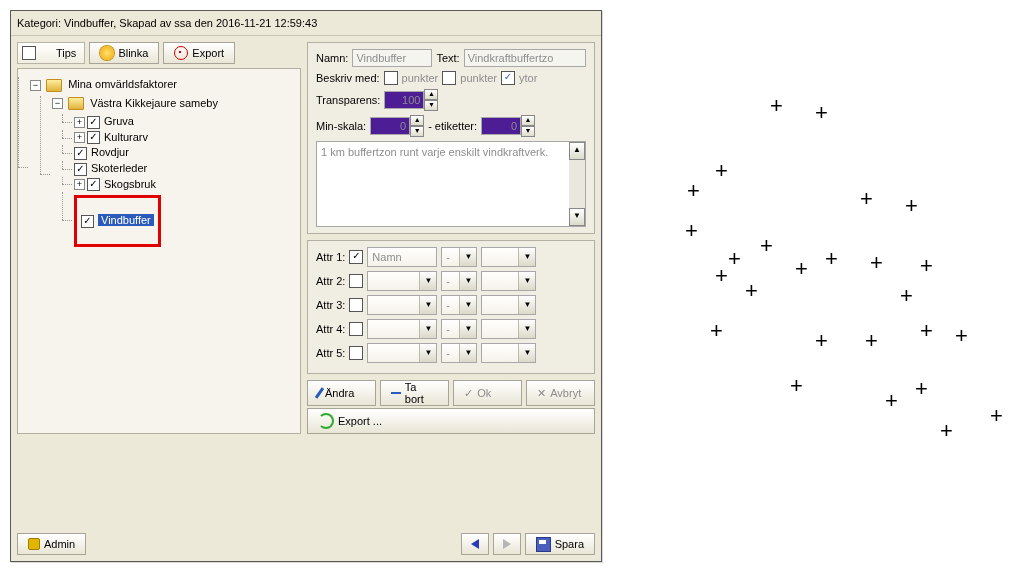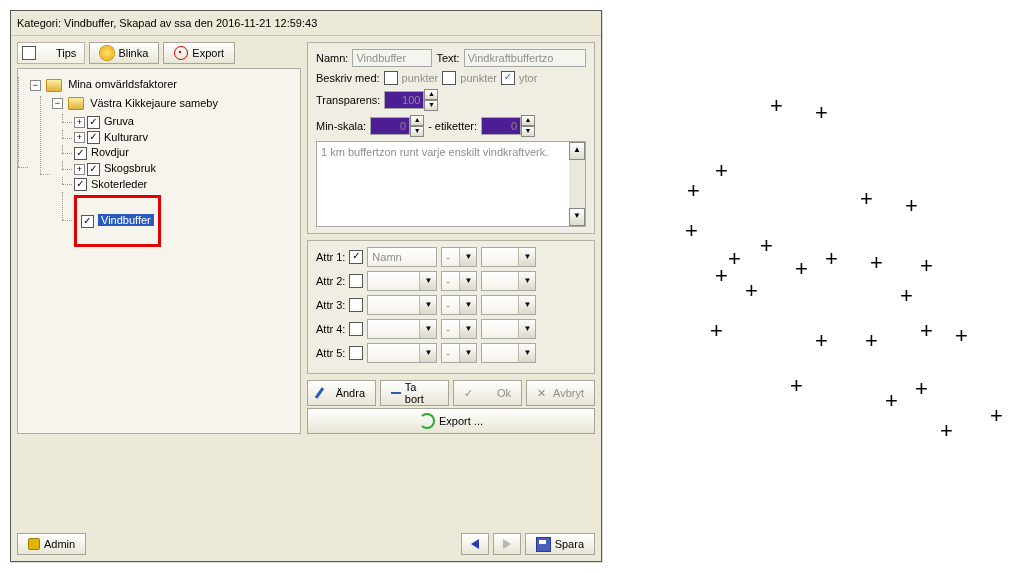--- a/index.html
+++ b/index.html
@@ -284,21 +284,21 @@
     background: linear-gradient(#fefefe,#dcd9ca);
     font-size: 8px;
     line-height: 18px;
     text-align: center;
   }
   .action-row {
     display: flex;
     gap: 4px;
     margin-top: 6px;
   }
-  .action-row .btn { flex: 1; justify-content: space-between; height: 26px; }
+  .action-row .btn { flex: 1; justify-content: flex-start; height: 26px; }
   .footerbar {
     position: absolute;
     bottom: 6px;
     left: 6px;
     right: 6px;
     display: flex;
     align-items: flex-start;
     gap: 4px;
   }
   .footerbar .spacer { flex: 1; }
@@ -357,22 +357,22 @@
                 <span>Mina omvärldsfaktorer</span>
                 <ul>
                   <li>
                     <span class="exp">−</span>
                     <span class="folder"></span>
                     <span>Västra Kikkejaure sameby</span>
                     <ul>
                       <li><span class="exp">+</span><span class="ck">✓</span><span>Gruva</span></li>
                       <li><span class="exp">+</span><span class="ck">✓</span><span>Kulturarv</span></li>
                       <li><span class="ck">✓</span><span>Rovdjur</span></li>
+                      <li><span class="ck">✓</span><span>Skoterleder</span></li>
                       <li><span class="exp">+</span><span class="ck">✓</span><span>Skogsbruk</span></li>
-                      <li><span class="ck">✓</span><span>Skoterleder</span></li>
                       <li>
                         <span class="hl-treerow">
                           <span class="ck">✓</span><span class="sel">Vindbuffer</span>
                         </span>
                       </li>
                     </ul>
                   </li>
                 </ul>
               </li>
             </ul>
@@ -530,21 +530,21 @@
           <div class="btn disabled">
             <span>✓</span>
             <span>Ok</span>
           </div>
           <div class="btn disabled">
             <span>✕</span>
             <span>Avbryt</span>
           </div>
         </div>
         <div class="action-row" style="margin-top:2px">
-          <div class="btn" style="flex:1;justify-content:center">
+          <div class="btn" style="flex:1;">
             <span style="display:inline-block;width:12px;height:12px;border:2px solid #2faa2f;border-left-color:transparent;border-radius:50%"></span>
             <span>Export ...</span>
           </div>
         </div>
       </div>
     </div>
 
     <div class="footerbar">
       <div class="btn">
         <span style="display:inline-block;width:10px;height:10px;background:#e2b500;border:1px solid #a07c00;border-radius:2px"></span>

